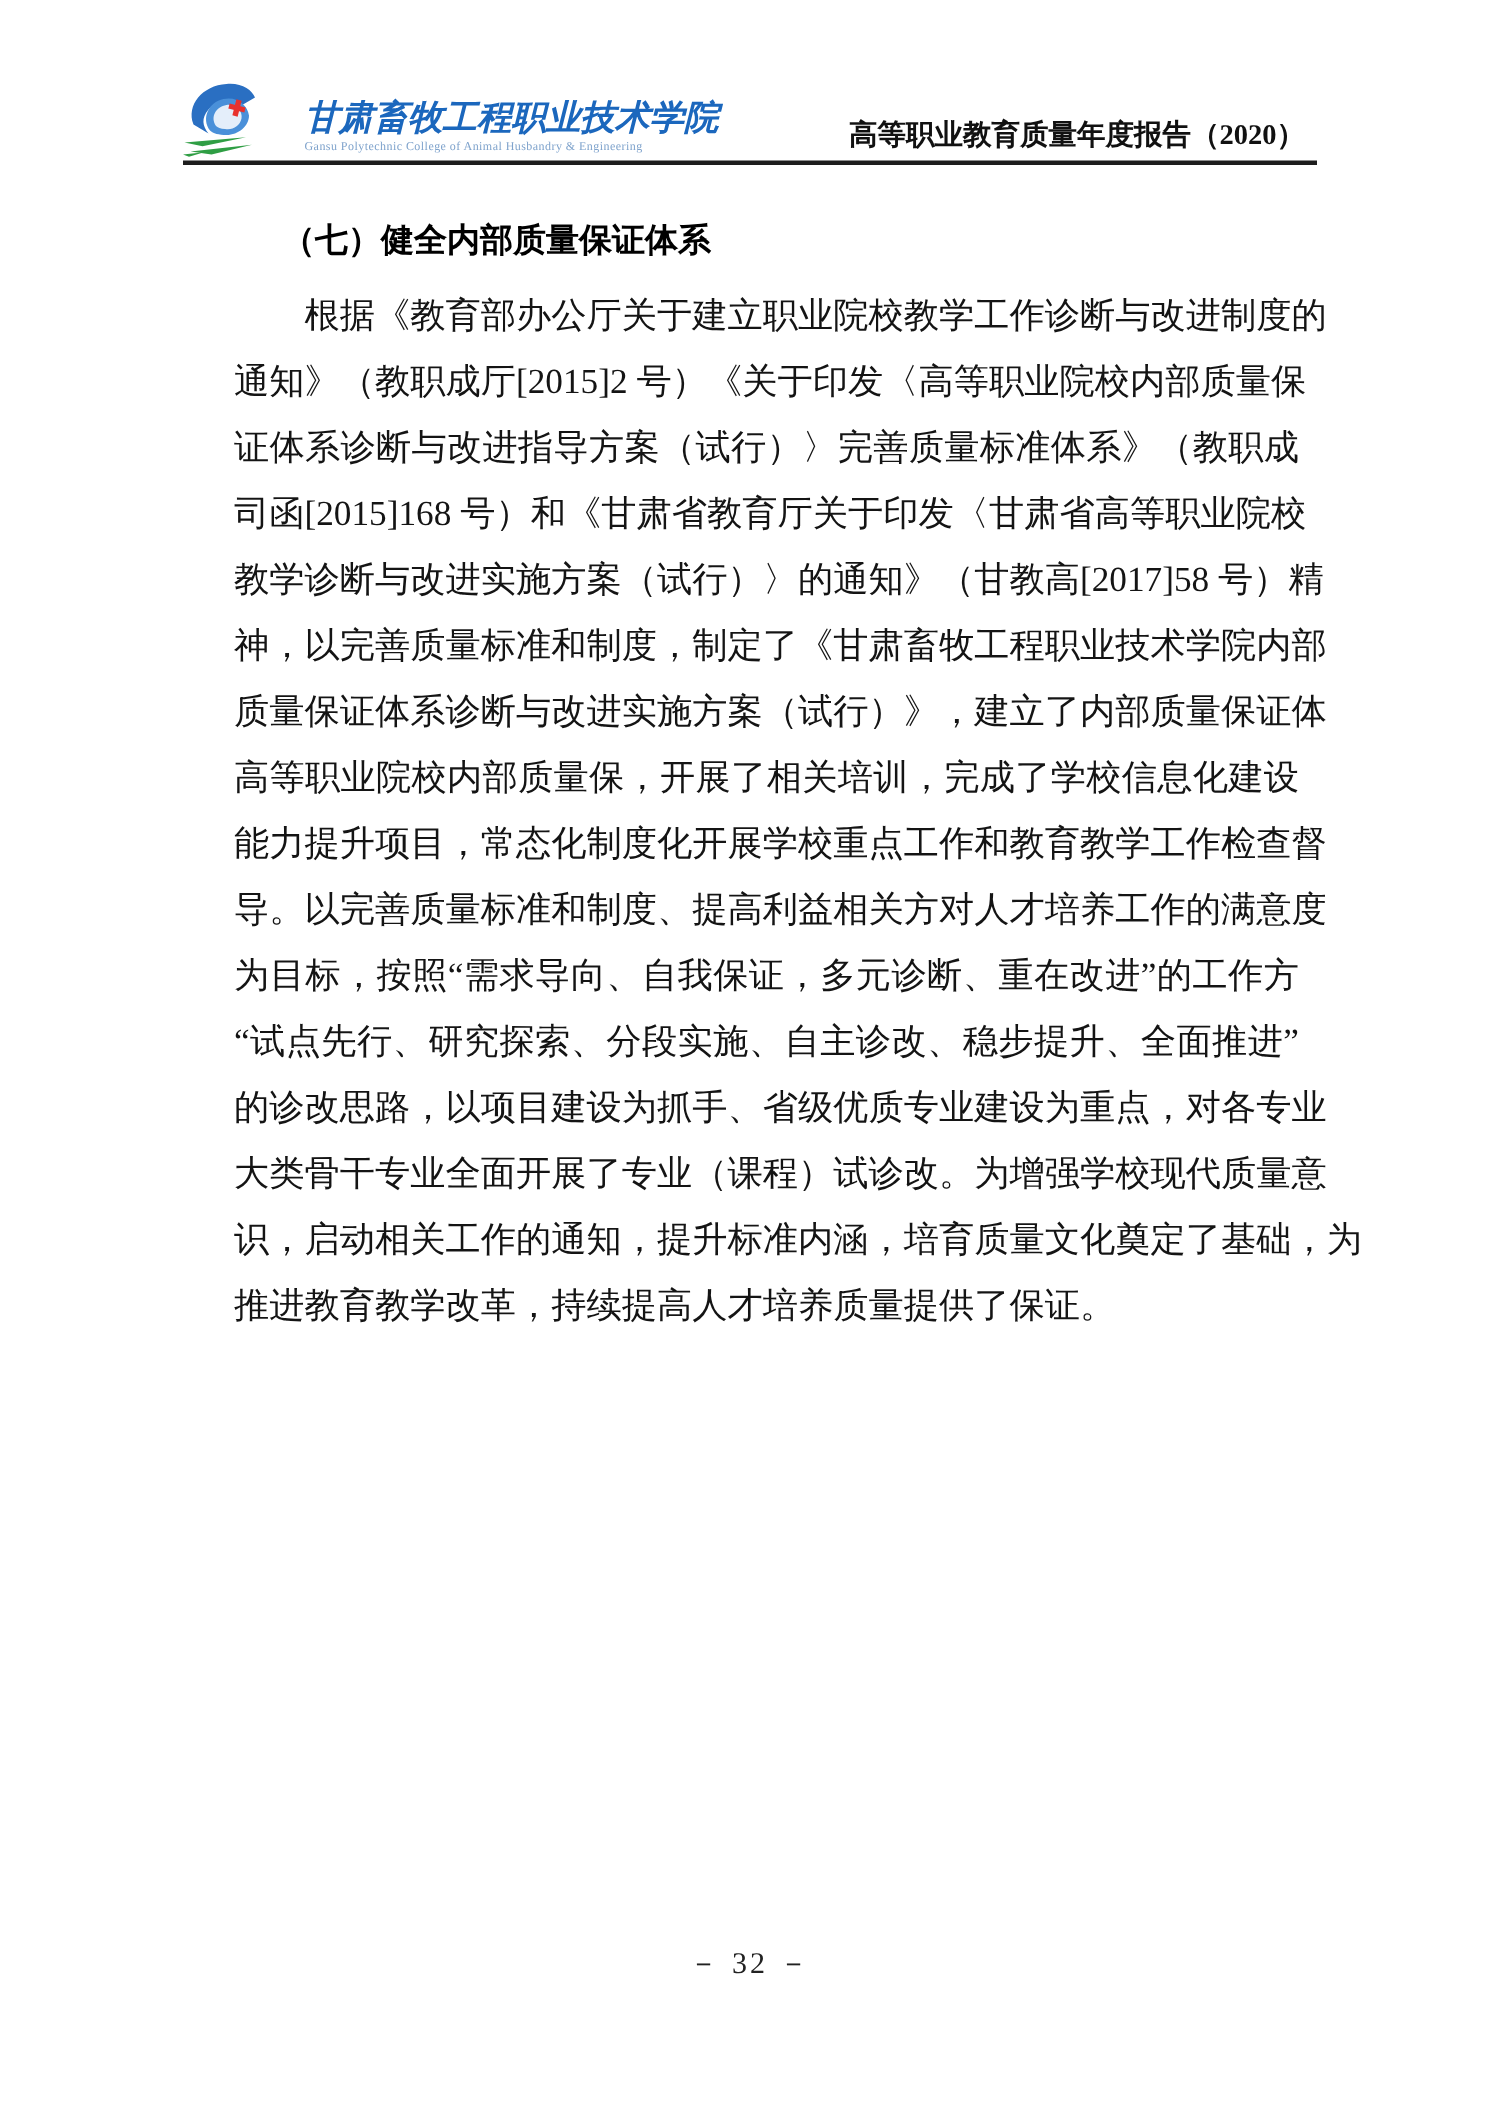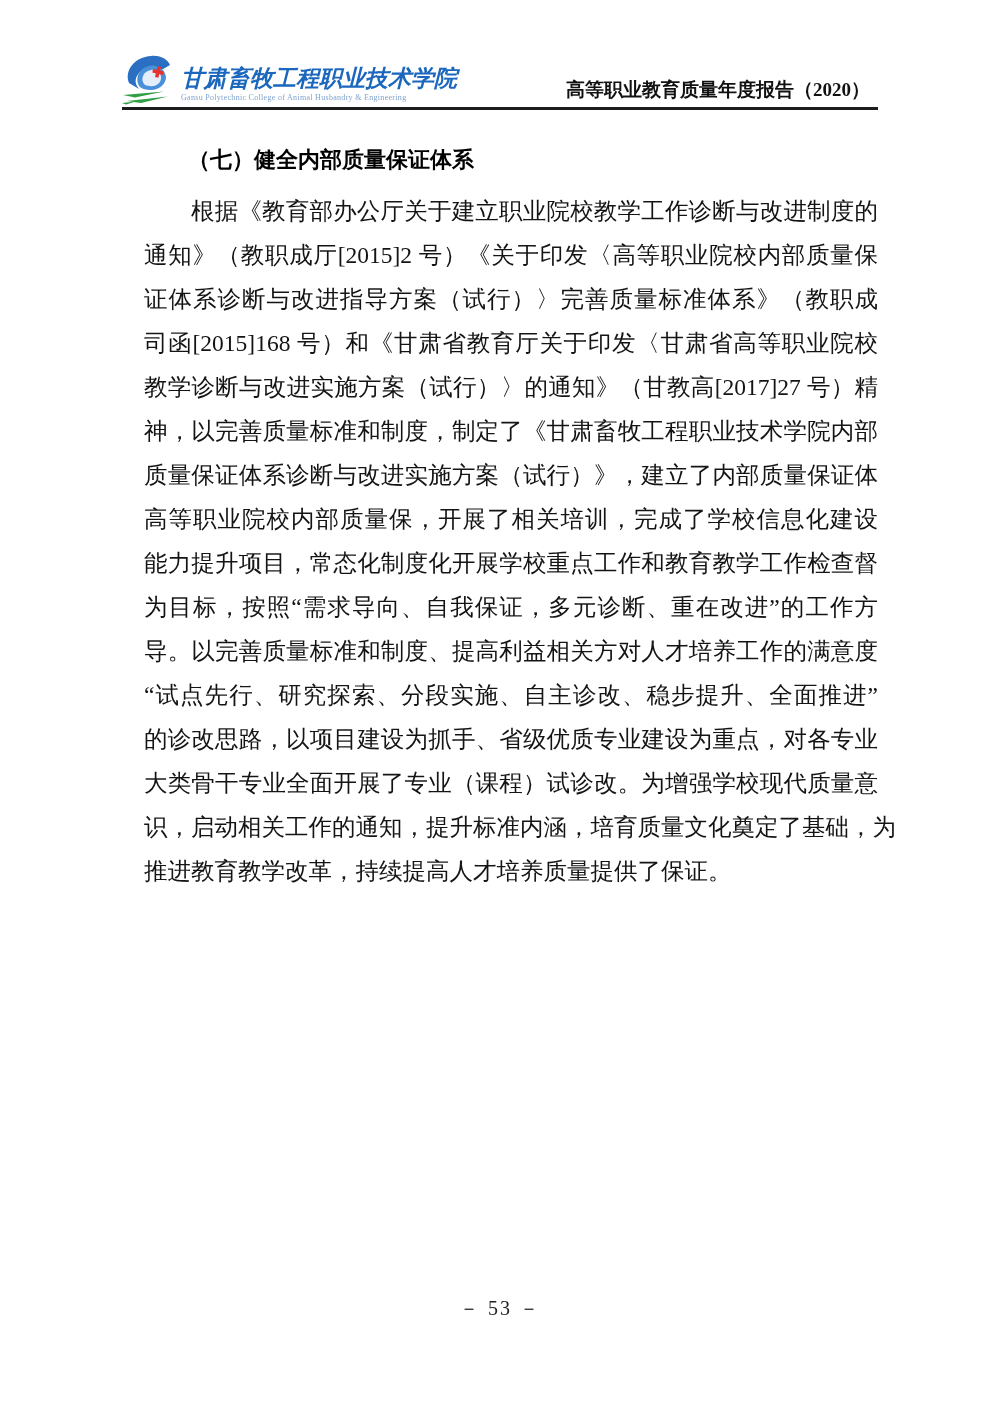--- a/index.html
+++ b/index.html
@@ -30,21 +30,21 @@
     justify-content: space-between;
     align-items: flex-end;
   }
   .logo {
     display: flex;
     align-items: flex-end;
     gap: 5px;
     padding-bottom: 2px;
   }
   .logo-icon { width: 54px; height: 54px; flex: 0 0 auto; }
-  .logo-textblock { display: flex; flex-direction: column; padding-bottom: 1px; }
+  .logo-textblock { display: flex; flex-direction: column; padding-bottom: 1px; margin-left: 22px; }
   .logo-zh {
     font-size: 23px;
     font-weight: bold;
     font-style: italic;
     color: #1b67bd;
     line-height: 27px;
     letter-spacing: 0px;
     white-space: nowrap;
   }
   .logo-en {
@@ -71,21 +71,21 @@
   }
   .section-heading {
     font-family: "Liberation Sans", "DejaVu Sans", sans-serif;
     font-weight: bold;
     font-size: 22px;
     line-height: 30px;
     color: #000000;
     text-indent: 44px;
     margin: 0 0 14px 0;
   }
-  .para { margin: 0; }
+  .para { margin: 12px; }
   .para .line {
     font-size: 23.5px;
     line-height: 44px;
     height: 44px;
     text-align: justify;
     text-align-last: justify;
     text-justify: inter-character;
     white-space: nowrap;
     color: #141414;
   }
@@ -139,32 +139,32 @@
     <div class="report-title">高等职业教育质量年度报告（2020）</div>
   </div>
 
   <div class="content">
     <h2 class="section-heading">（七）健全内部质量保证体系</h2>
     <div class="para">
       <div class="line first">根据《教育部办公厅关于建立职业院校教学工作诊断与改进制度的</div>
       <div class="line">通知》（教职成厅[2015]2 号）《关于印发〈高等职业院校内部质量保</div>
       <div class="line">证体系诊断与改进指导方案（试行）〉完善质量标准体系》（教职成</div>
       <div class="line">司函[2015]168 号）和《甘肃省教育厅关于印发〈甘肃省高等职业院校</div>
-      <div class="line">教学诊断与改进实施方案（试行）〉的通知》（甘教高[2017]27 号）精</div>
+      <div class="line">教学诊断与改进实施方案（试行）〉的通知》（甘教高[2017]58 号）精</div>
       <div class="line">神，以完善质量标准和制度，制定了《甘肃畜牧工程职业技术学院内部</div>
       <div class="line">质量保证体系诊断与改进实施方案（试行）》，建立了内部质量保证体</div>
       <div class="line">高等职业院校内部质量保，开展了相关培训，完成了学校信息化建设</div>
       <div class="line">能力提升项目，常态化制度化开展学校重点工作和教育教学工作检查督</div>
+      <div class="line">导。以完善质量标准和制度、提高利益相关方对人才培养工作的满意度</div>
       <div class="line">为目标，按照“需求导向、自我保证，多元诊断、重在改进”的工作方</div>
-      <div class="line">导。以完善质量标准和制度、提高利益相关方对人才培养工作的满意度</div>
       <div class="line">“试点先行、研究探索、分段实施、自主诊改、稳步提升、全面推进”</div>
       <div class="line">的诊改思路，以项目建设为抓手、省级优质专业建设为重点，对各专业</div>
       <div class="line">大类骨干专业全面开展了专业（课程）试诊改。为增强学校现代质量意</div>
       <div class="line">识，启动相关工作的通知，提升标准内涵，培育质量文化奠定了基础，为</div>
       <div class="line last">推进教育教学改革，持续提高人才培养质量提供了保证。</div>
     </div>
   </div>
 
   <div class="footer">
-    <span>－ 53 －</span>
+    <span>－ 32 －</span>
   </div>
 
 </div>
 
 </body></html>

